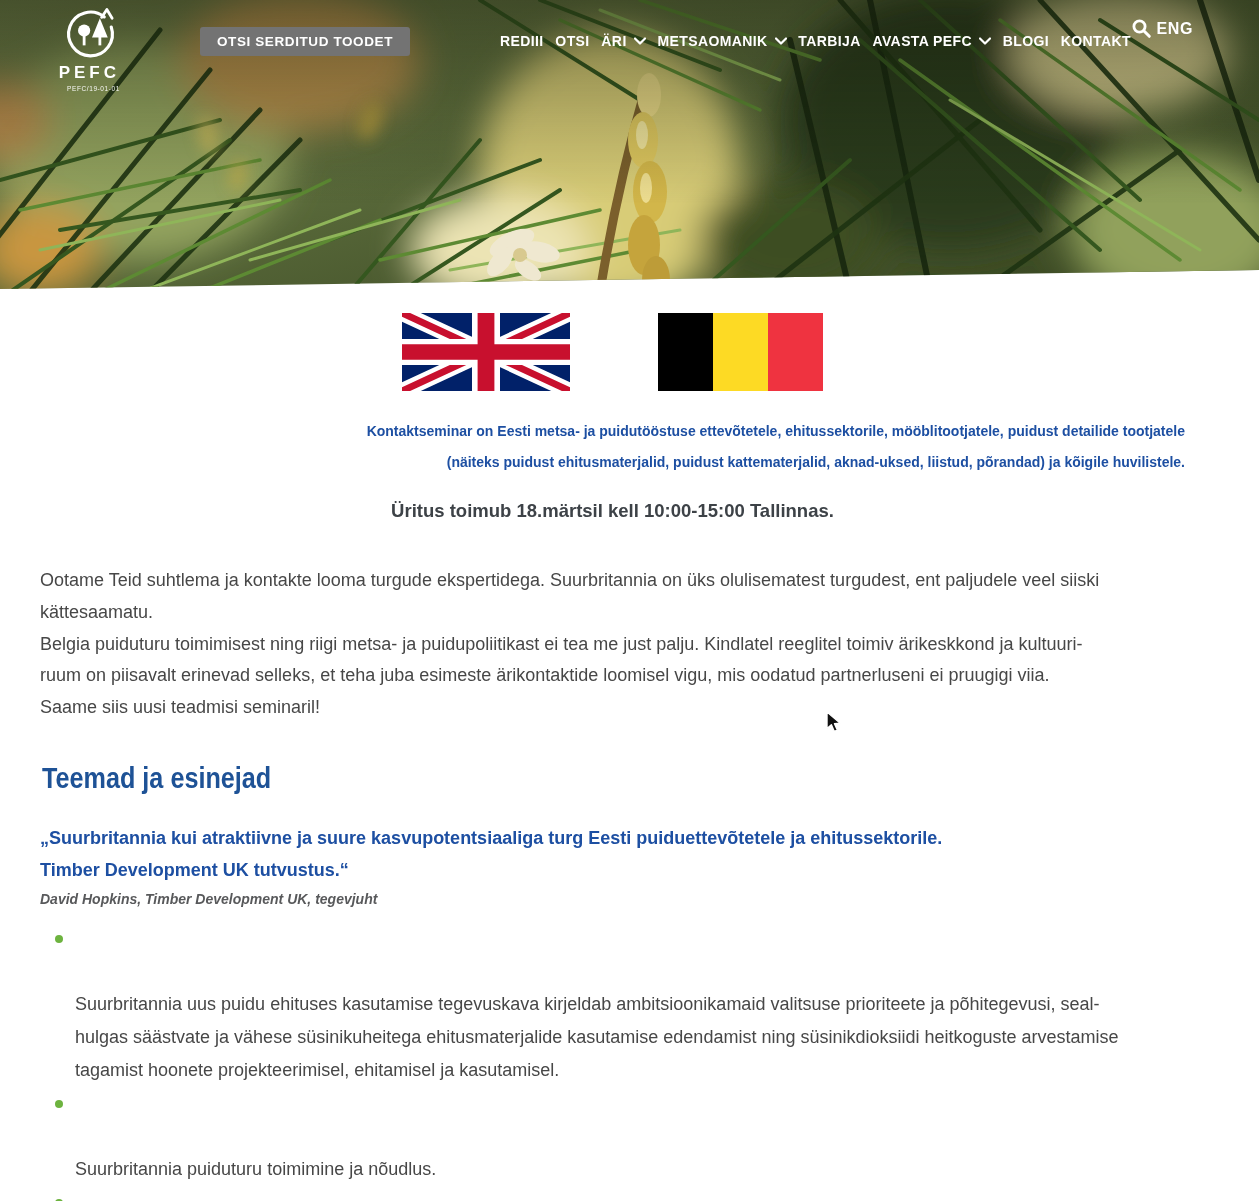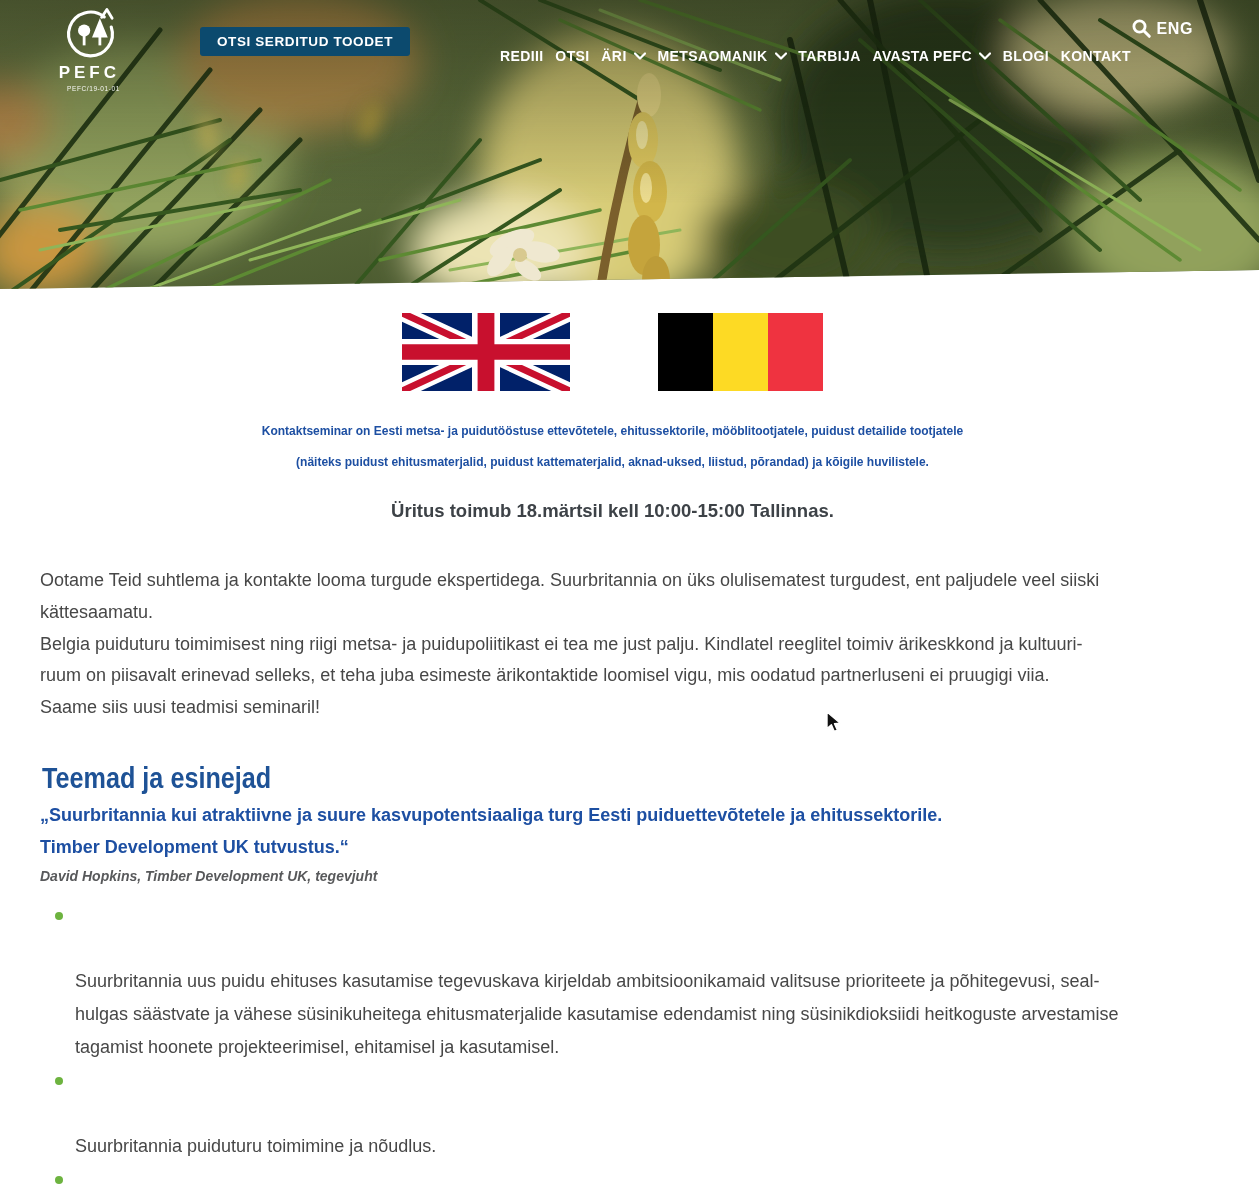--- a/index.html
+++ b/index.html
@@ -14,46 +14,46 @@
   .hero-shade { position:absolute; top:0; left:0; width:100%; height:292px;
           background:linear-gradient(to bottom, rgba(18,24,9,0.45) 0%, rgba(18,24,9,0.18) 40%, rgba(18,24,9,0) 70%);
           pointer-events:none; }
 
   
   .header { position:absolute; top:0; left:0; width:1259px; height:92px; color:#fff; }
   .logo { position:absolute; left:28px; top:6px; width:92px; display:flex; flex-direction:column; align-items:flex-end; cursor:pointer; }
   .logo-brand { font-size:17px; font-weight:700; letter-spacing:4px; margin-top:1px; }
   .logo-code { font-size:6.5px; letter-spacing:0.6px; margin-top:2px; opacity:.95; }
   .cta-btn { position:absolute; left:200px; top:27px; height:29px; padding:0 17px;
-             background:#0c4a6e; color:#fff; border:none; border-radius:3px;
+             background:#737373; color:#fff; border:none; border-radius:3px;
              font-family:"Liberation Sans", sans-serif; font-size:13.5px; font-weight:700; letter-spacing:0.6px;
              display:flex; align-items:center; cursor:pointer; }
-  .nav { position:absolute; left:500px; right:128px; top:15px; height:82px;
+  .nav { position:absolute; left:500px; right:128px; top:0; height:82px;
          display:flex; align-items:center; justify-content:space-between; }
   .nav-item { display:flex; align-items:center; gap:7px; color:#fff; font-size:14px; font-weight:700;
               letter-spacing:0.4px; cursor:pointer; white-space:nowrap; }
   .lang-col { position:absolute; right:66px; top:18px; display:flex; flex-direction:row; align-items:center; gap:5px; }
   .search-btn { cursor:pointer; line-height:0; }
   .lang { color:#fff; font-size:16px; font-weight:700; letter-spacing:0.6px; cursor:pointer; }
 
   
   .main { position:relative; padding-top:313px; }
   .container { width:1145px; margin-left:40px; }
   .title-row { display:flex; justify-content:center; align-items:center; gap:88px; }
   .flag { flex:0 0 auto; line-height:0; }
   .page-title { font-size:34px; font-weight:700; color:#6D6E71; text-align:center; line-height:40px;
                 white-space:pre-line; margin:0; letter-spacing:-0.2px; }
-  .intro { margin-top:25px; text-align:center; color:#1D4FA2; font-size:12px; font-weight:700;
+  .intro { margin-top:25px; text-align:right; color:#1D4FA2; font-size:14px; font-weight:700;
            line-height:31px; white-space:pre-line; }
   .event-line { margin-top:22px; text-align:center; color:#3D4247; font-size:18.5px; font-weight:700; }
   .paras { margin-top:43px; text-align:left; color:#474747; font-size:18px; line-height:31.8px; }
   .paras p { margin:0; white-space:pre-line; }
   .section-heading { margin:37px 0 0 2px; font-size:30px; font-weight:700; color:#1E5296;
                      transform:scaleX(0.84); transform-origin:left center; white-space:nowrap; }
-  .topic-lines { margin-top:4px; color:#1D4FA2; font-size:18px; font-weight:700; line-height:32px; white-space:pre-line; }
+  .topic-lines { margin-top:27px; color:#1D4FA2; font-size:18px; font-weight:700; line-height:32px; white-space:pre-line; }
   .speaker { margin-top:5px; color:#58595B; font-size:14px; font-weight:700; font-style:italic; }
   ul.bullets { list-style:none; margin:15px 0 0 0; padding:0; }
   ul.bullets li { position:relative; padding-left:35px; color:#474747; font-size:18px; line-height:33px; white-space:pre-line; }
   .bullet-dot { position:absolute; left:15px; top:13px; width:8px; height:8px; border-radius:50%; background:#6DB33F; }
 
   .cursor { position:absolute; left:825px; top:711px; pointer-events:none; }
 </style>
 </head>
 <body>
 

